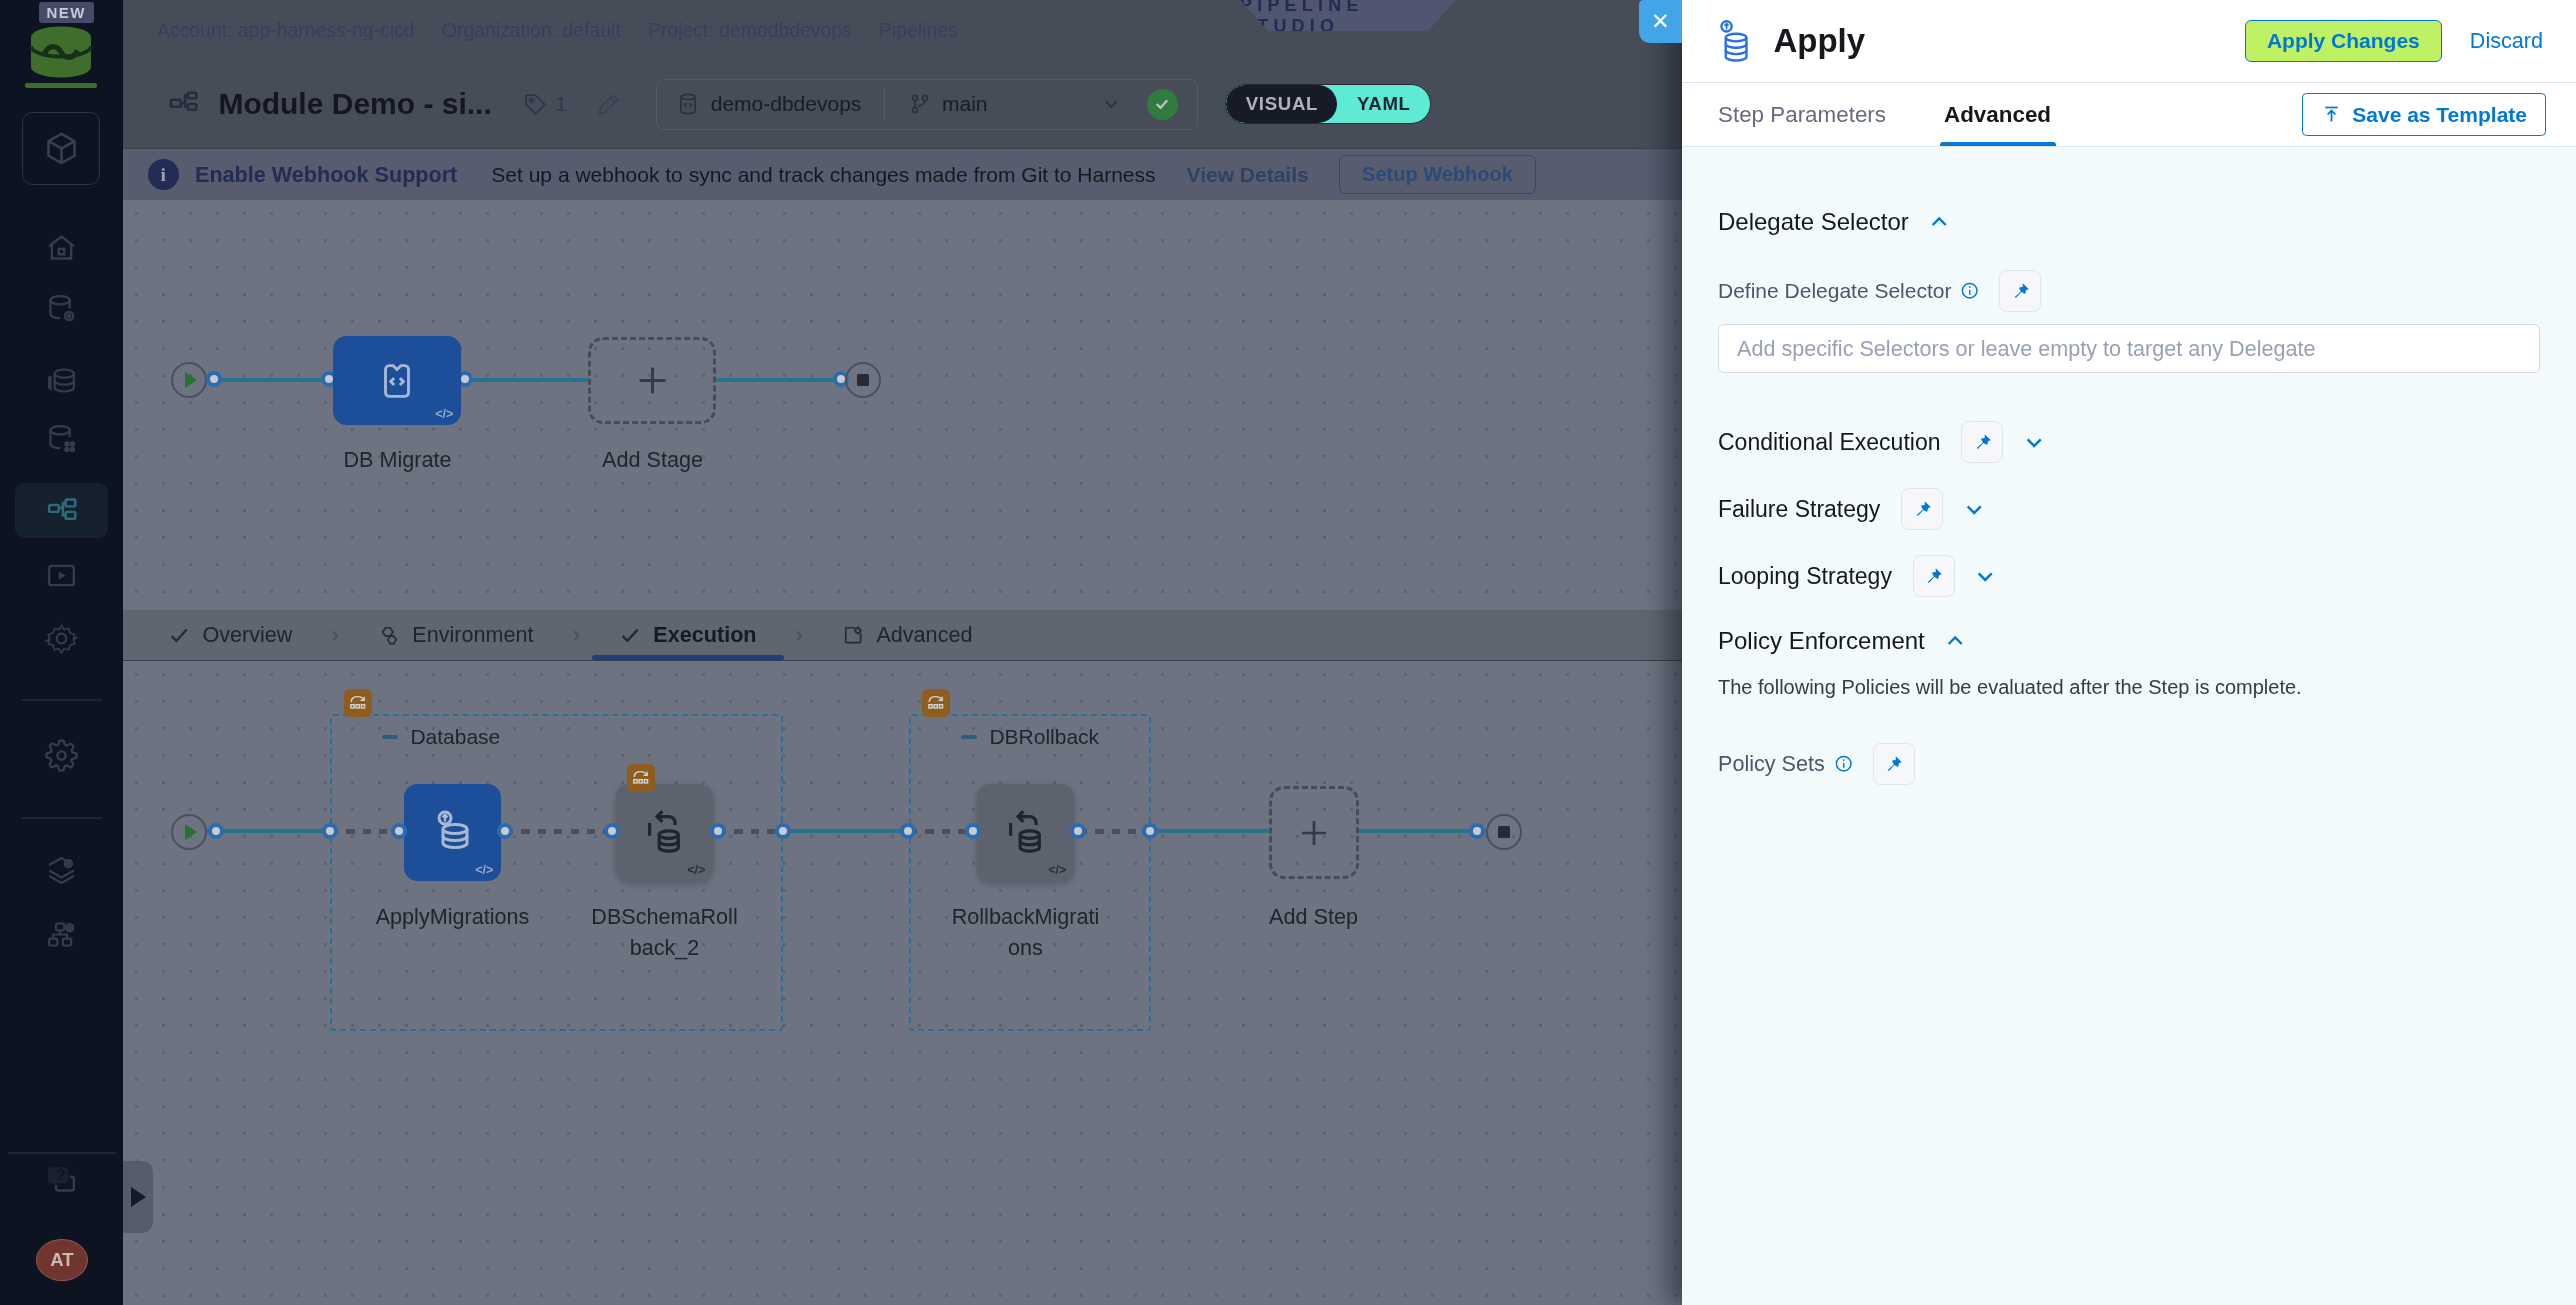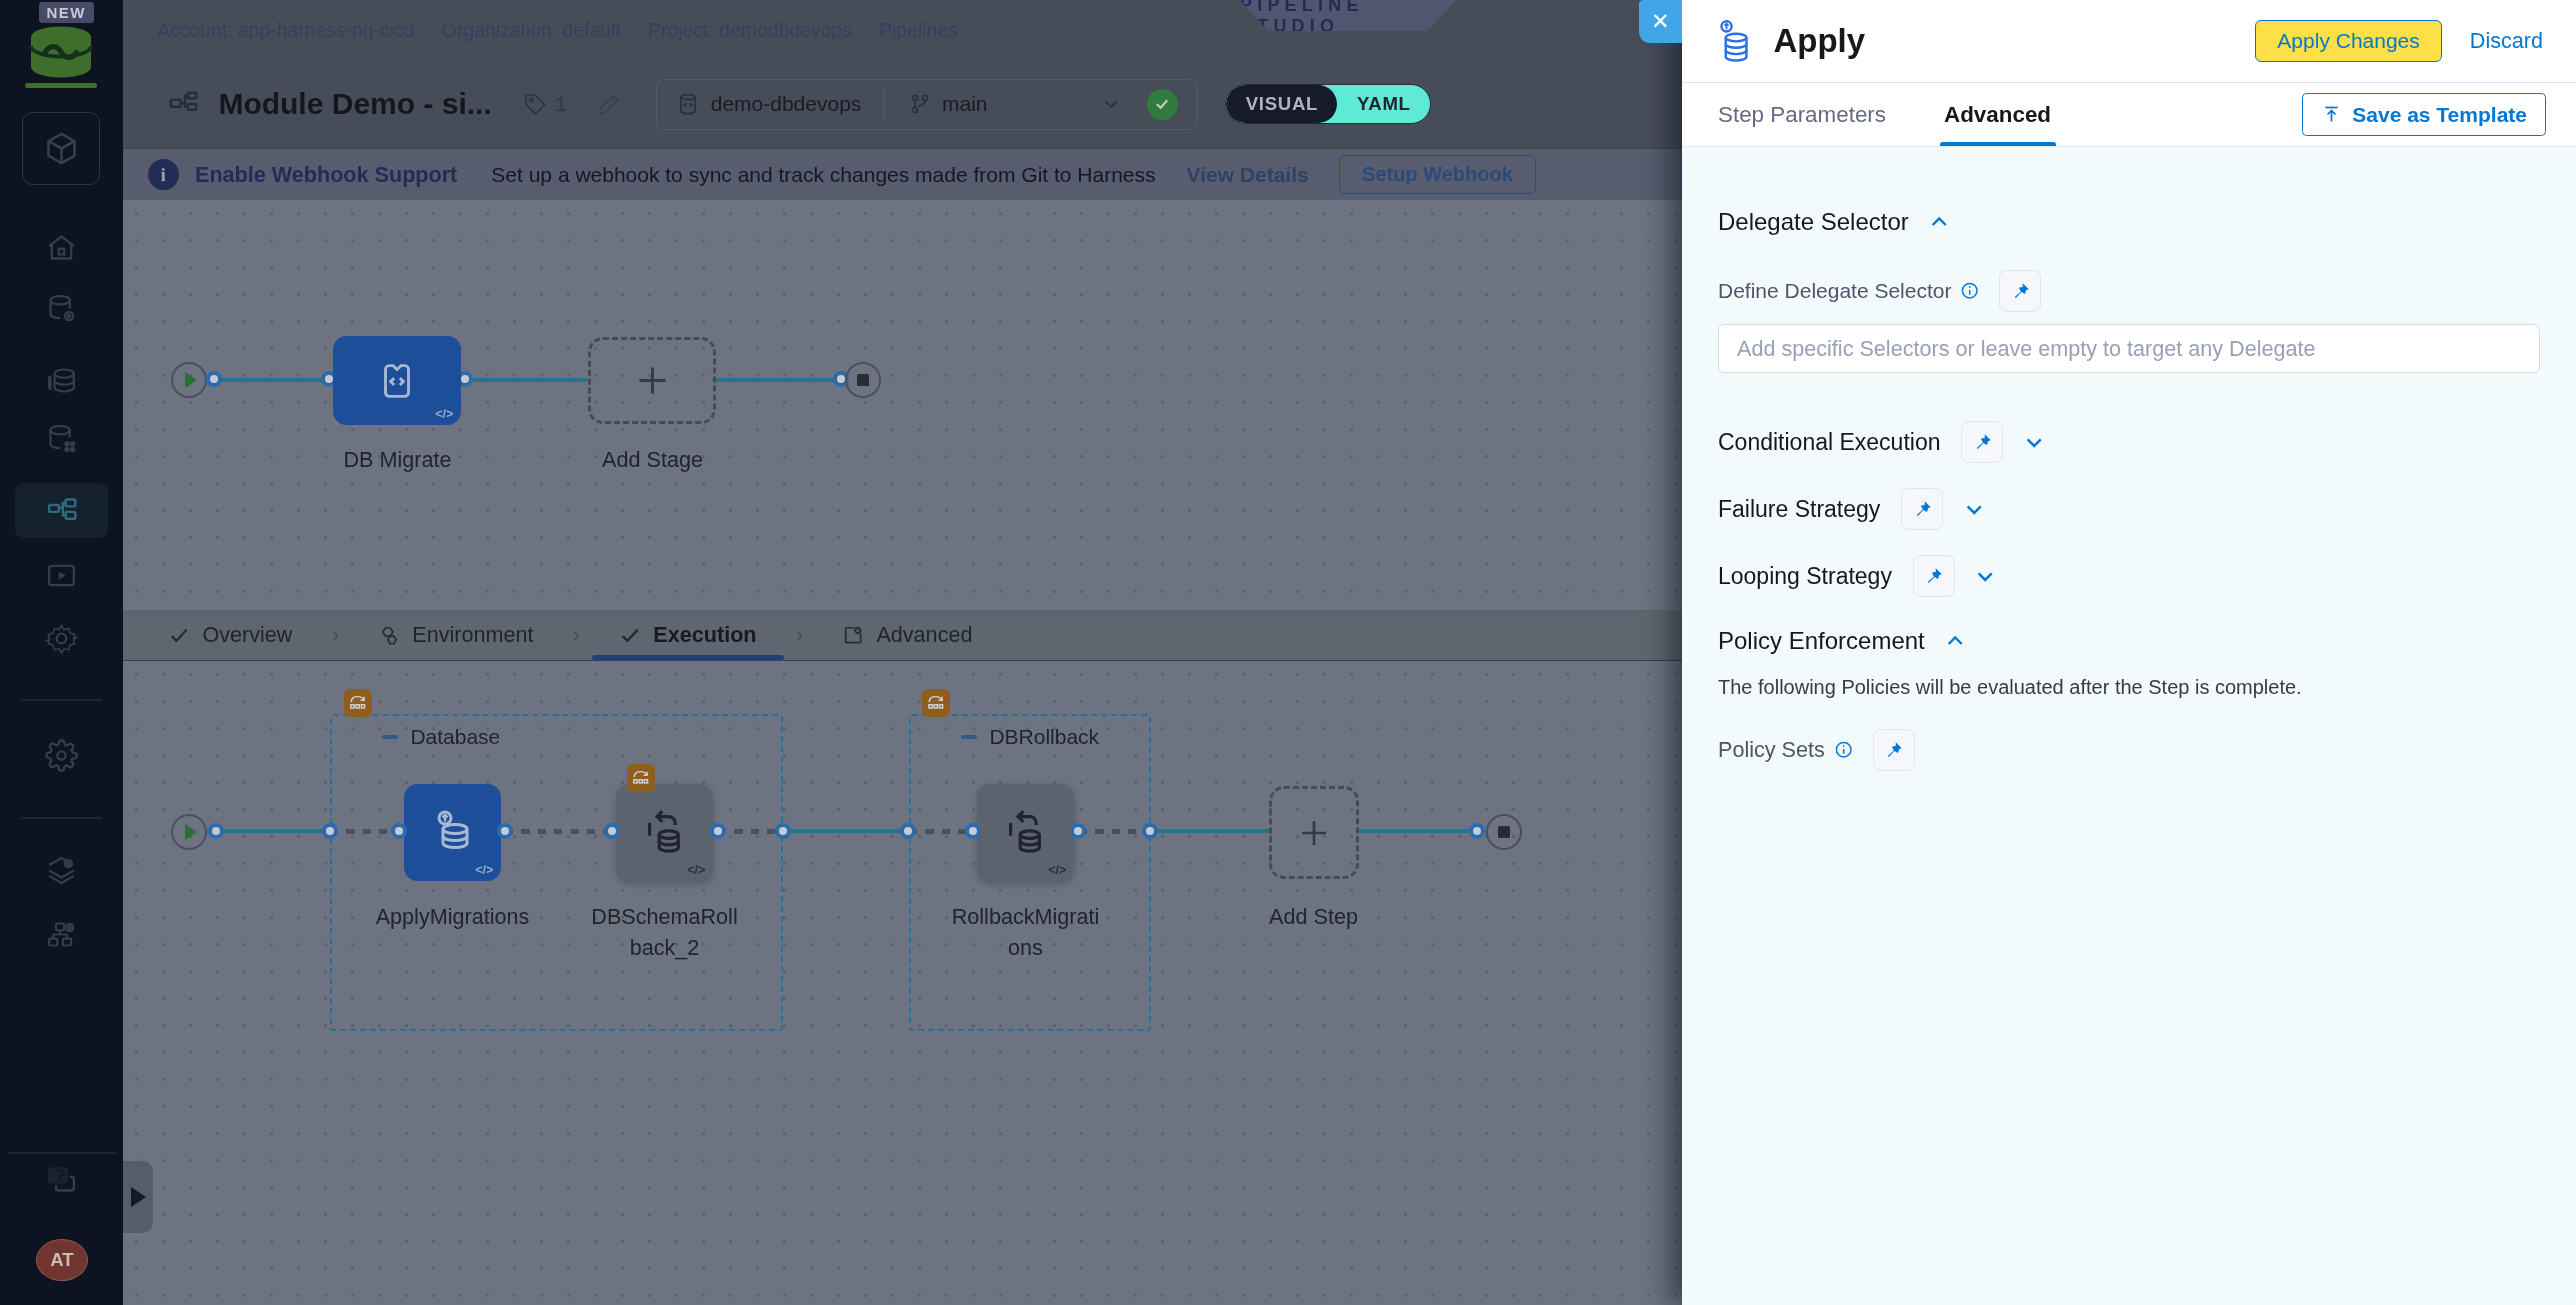--- a/index.html
+++ b/index.html
@@ -74,21 +74,21 @@
   .gbadge svg{width:19.4px;height:19.4px;}
   .glabel{position:absolute;display:flex;align-items:center;font-size:21px;color:#20242c;}
   .glabel .minus{width:16.4px;height:4.5px;background:#2c5d85;border-radius:2.2px;margin-right:12px;}
 
   
   .drawer{position:absolute;left:1682px;top:0;width:894px;height:1306px;background:#fff;z-index:5;box-shadow:-13.4px 0 25px rgba(8,14,26,.5);}
   .drawer-close{position:absolute;left:-43px;top:0;width:43px;height:43px;background:#41a5e8;border-radius:4.5px 0 0 10.4px;display:flex;align-items:center;justify-content:center;color:#fff;font-size:22.4px;font-weight:bold;}
   .drawer-header{height:83px;display:flex;align-items:center;padding:0 33px;border-bottom:0.7px solid #dfe1ea;}
   .apply-ic{color:#2b6fe4;margin-right:19.4px;position:relative;}
   .drawer-title{font-size:33px;font-weight:bold;color:#17171c;flex:1;}
-  .btn-outline{height:42px;padding:0 21px;border:1.5px solid #0278d5;border-radius:6px;background:#fde047;color:#0278d5;font-size:21px;font-weight:400;display:flex;align-items:center;}
+  .btn-outline{height:42px;padding:0 21px;border:1.5px solid #0278d5;border-radius:6px;background:#bef264;color:#0278d5;font-size:21px;font-weight:700;display:flex;align-items:center;}
   .btn-text{margin-left:28px;color:#0278d5;font-size:21.6px;font-weight:400;}
   .drawer-tabs{position:relative;height:64px;display:flex;align-items:center;padding:0 36px;border-bottom:0.7px solid #e3e5ee;gap:12px;}
   .dtab{height:100%;display:flex;align-items:center;font-size:22.4px;color:#666a80;position:relative;}
   .dtab + .dtab{margin-left:46px;}
   .dtab.active{color:#17171c;font-weight:bold;}
   .dtab.active::after{content:"";position:absolute;left:-4.5px;right:-4.5px;bottom:0;height:4.5px;background:#0278d5;border-radius:3px 3px 0 0;}
   .save-tpl{position:absolute;right:30px;top:10.4px;height:43px;padding:0 18px;border:1.5px solid #0278d5;border-radius:4.5px;color:#0278d5;font-size:21px;font-weight:600;display:flex;align-items:center;background:#fff;}
   .save-tpl svg{margin-right:10.4px;}
   .drawer-content{height:1158px;background:#f3fafc;padding:30px 36px 0 36px;}
   .sec-title-row{display:flex;align-items:center;}
@@ -611,21 +611,21 @@
         <span class="sec-title">Policy Enforcement</span>
         <span class="chev">
             <svg width="22.4" height="22.4" viewBox="0 0 24 24" fill="none" stroke="currentColor" stroke-width="2.6">
               <path d="M5 15l7-7 7 7"></path>
             </svg>
           </span>
       </div>
 
       <div class="policy-desc">The following Policies will be evaluated after the Step is complete.</div>
 
-      <div class="field-row mt40" style="margin-top:30px">
+      <div class="field-row mt40" style="margin-top:44px">
         <span class="field-label" style="font-size:21.6px">Policy Sets</span>
         <span class="info-ic">
             <svg width="19.4" height="19.4" viewBox="0 0 24 24" fill="none" stroke="currentColor" stroke-width="1.8">
               <circle cx="12" cy="12" r="9"></circle>
               <path d="M12 11v6"></path>
               <circle cx="12" cy="7.5" r="1.1" fill="currentColor" stroke="none"></circle>
             </svg>
           </span>
         <span class="pin-btn">
             <svg width="21" height="21" viewBox="0 0 24 24" fill="#0278d5">

